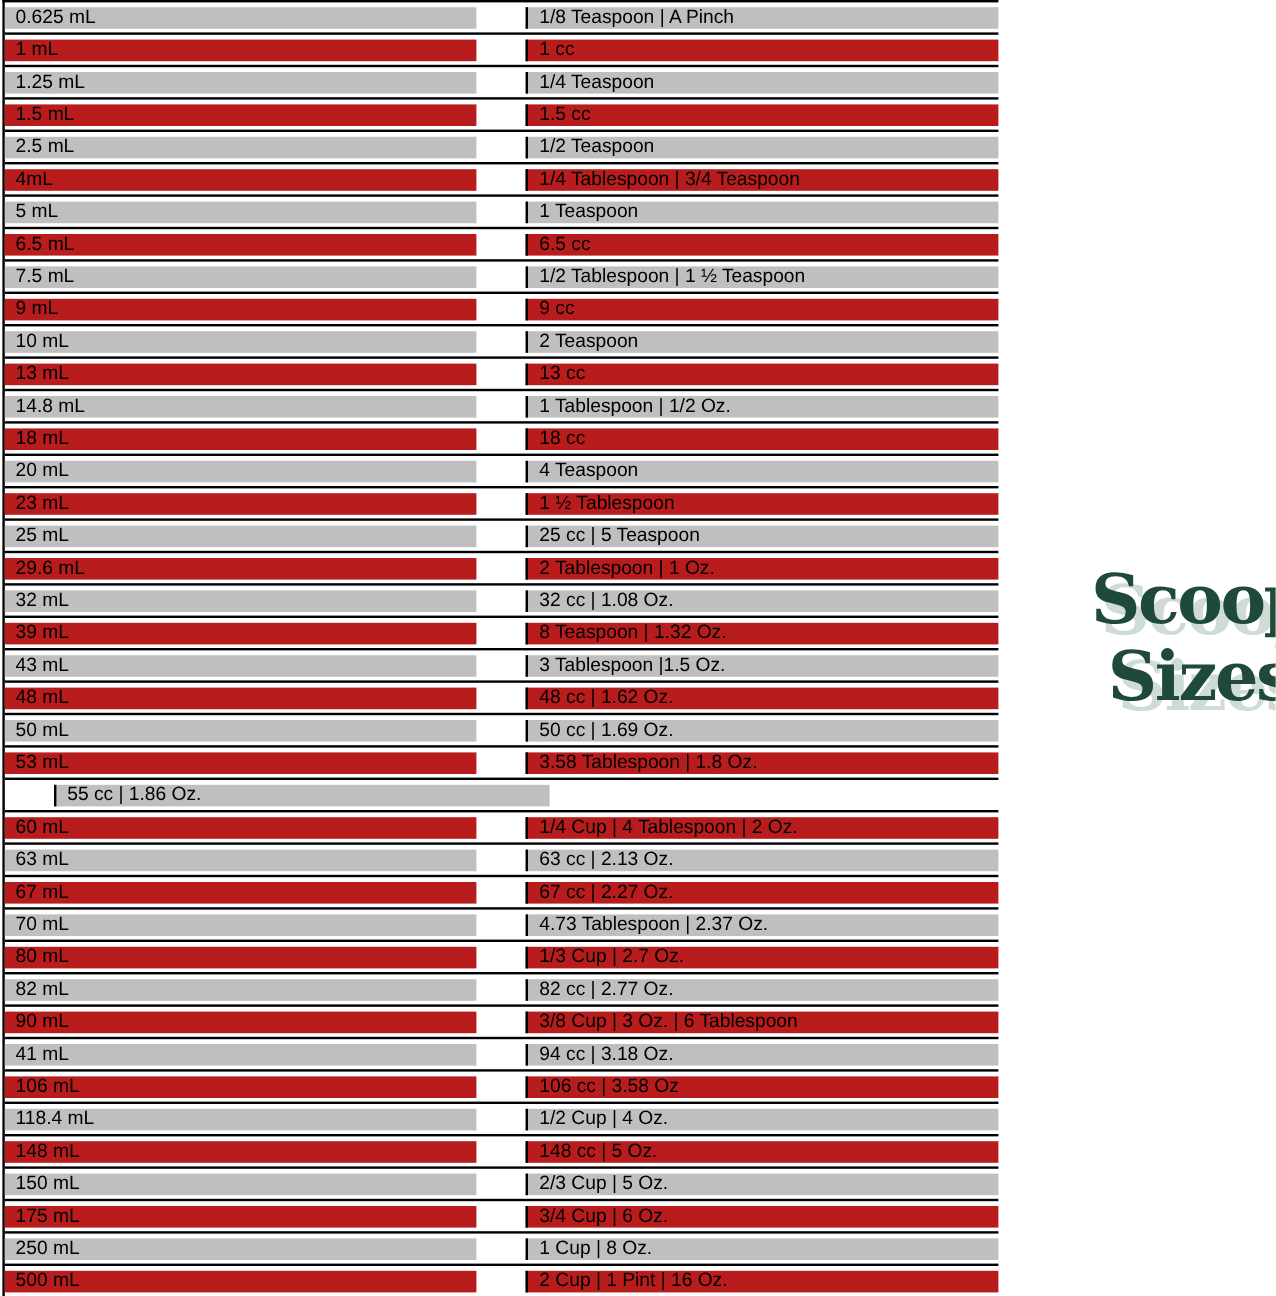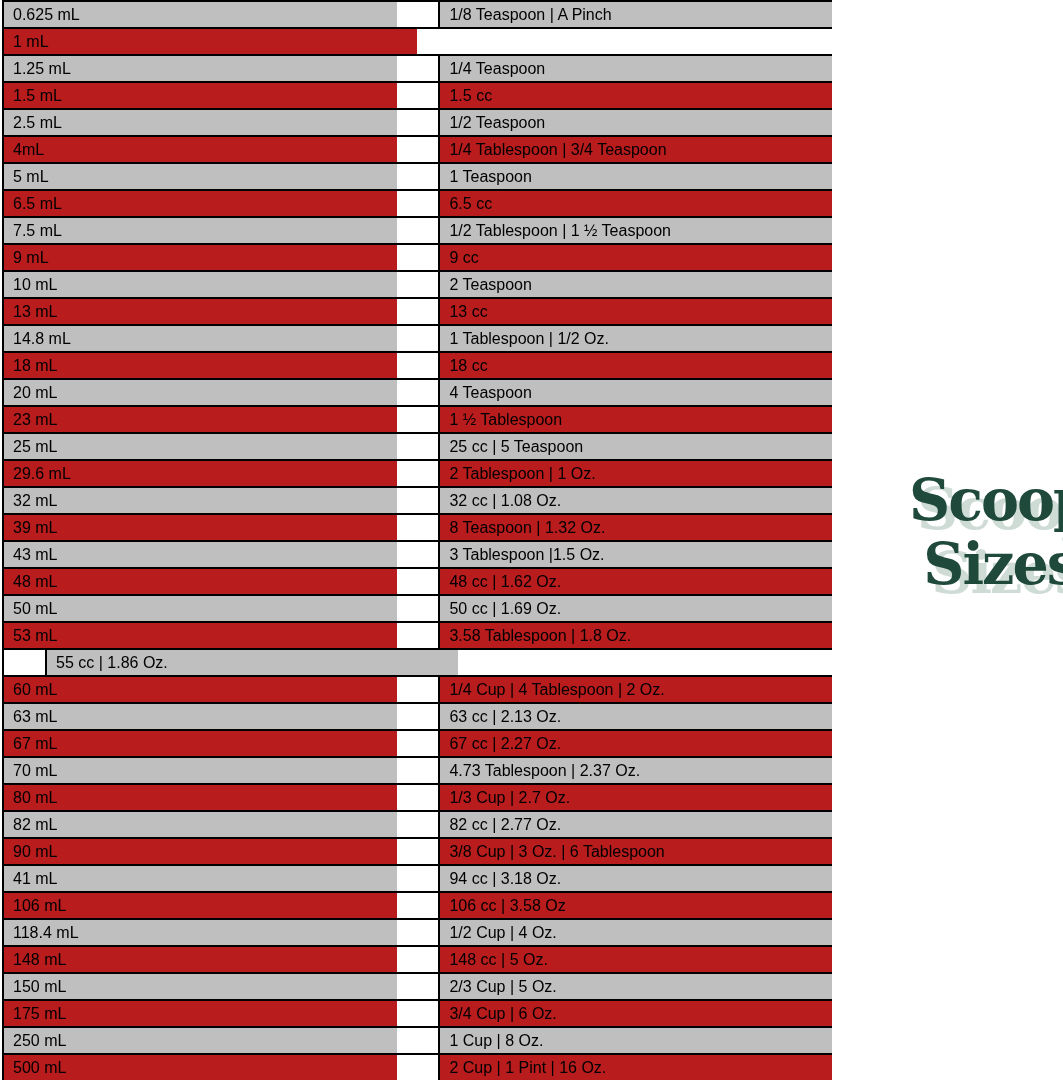--- a/index.html
+++ b/index.html
@@ -23,20 +23,21 @@
     width: 830px;
     border-top: 2px solid #000;
     border-left: 2px solid #000;
     box-sizing: border-box;
   }
   .row {
     display: flex;
     height: 27px;
     box-sizing: border-box;
     border-bottom: 2px solid #000;
+    align-items: center;
   }
   .row.gray .cell { background: #bfbfbf; }
   .row.white .cell { background: #b91c1c; }
   .cell {
     display: flex;
     align-items: center;
     box-sizing: border-box;
     padding-left: 9px;
     font-size: 16px;
     color: #000000;
@@ -71,20 +72,21 @@
 <body>
 
 <div class="conv-table">
   <div class="row gray">
     <div class="cell ml">0.625 mL</div>
     <div class="cell equiv">1/8 Teaspoon | A Pinch</div>
   </div>
 
   <div class="row white">
     <div class="cell ml">1 mL</div>
+    <div class="cell equiv">1 cc</div>
   </div>
 
   <div class="row gray">
     <div class="cell ml">1.25 mL</div>
     <div class="cell equiv">1/4 Teaspoon</div>
   </div>
 
   <div class="row white">
     <div class="cell ml">1.5 mL</div>
     <div class="cell equiv">1.5 cc</div>

